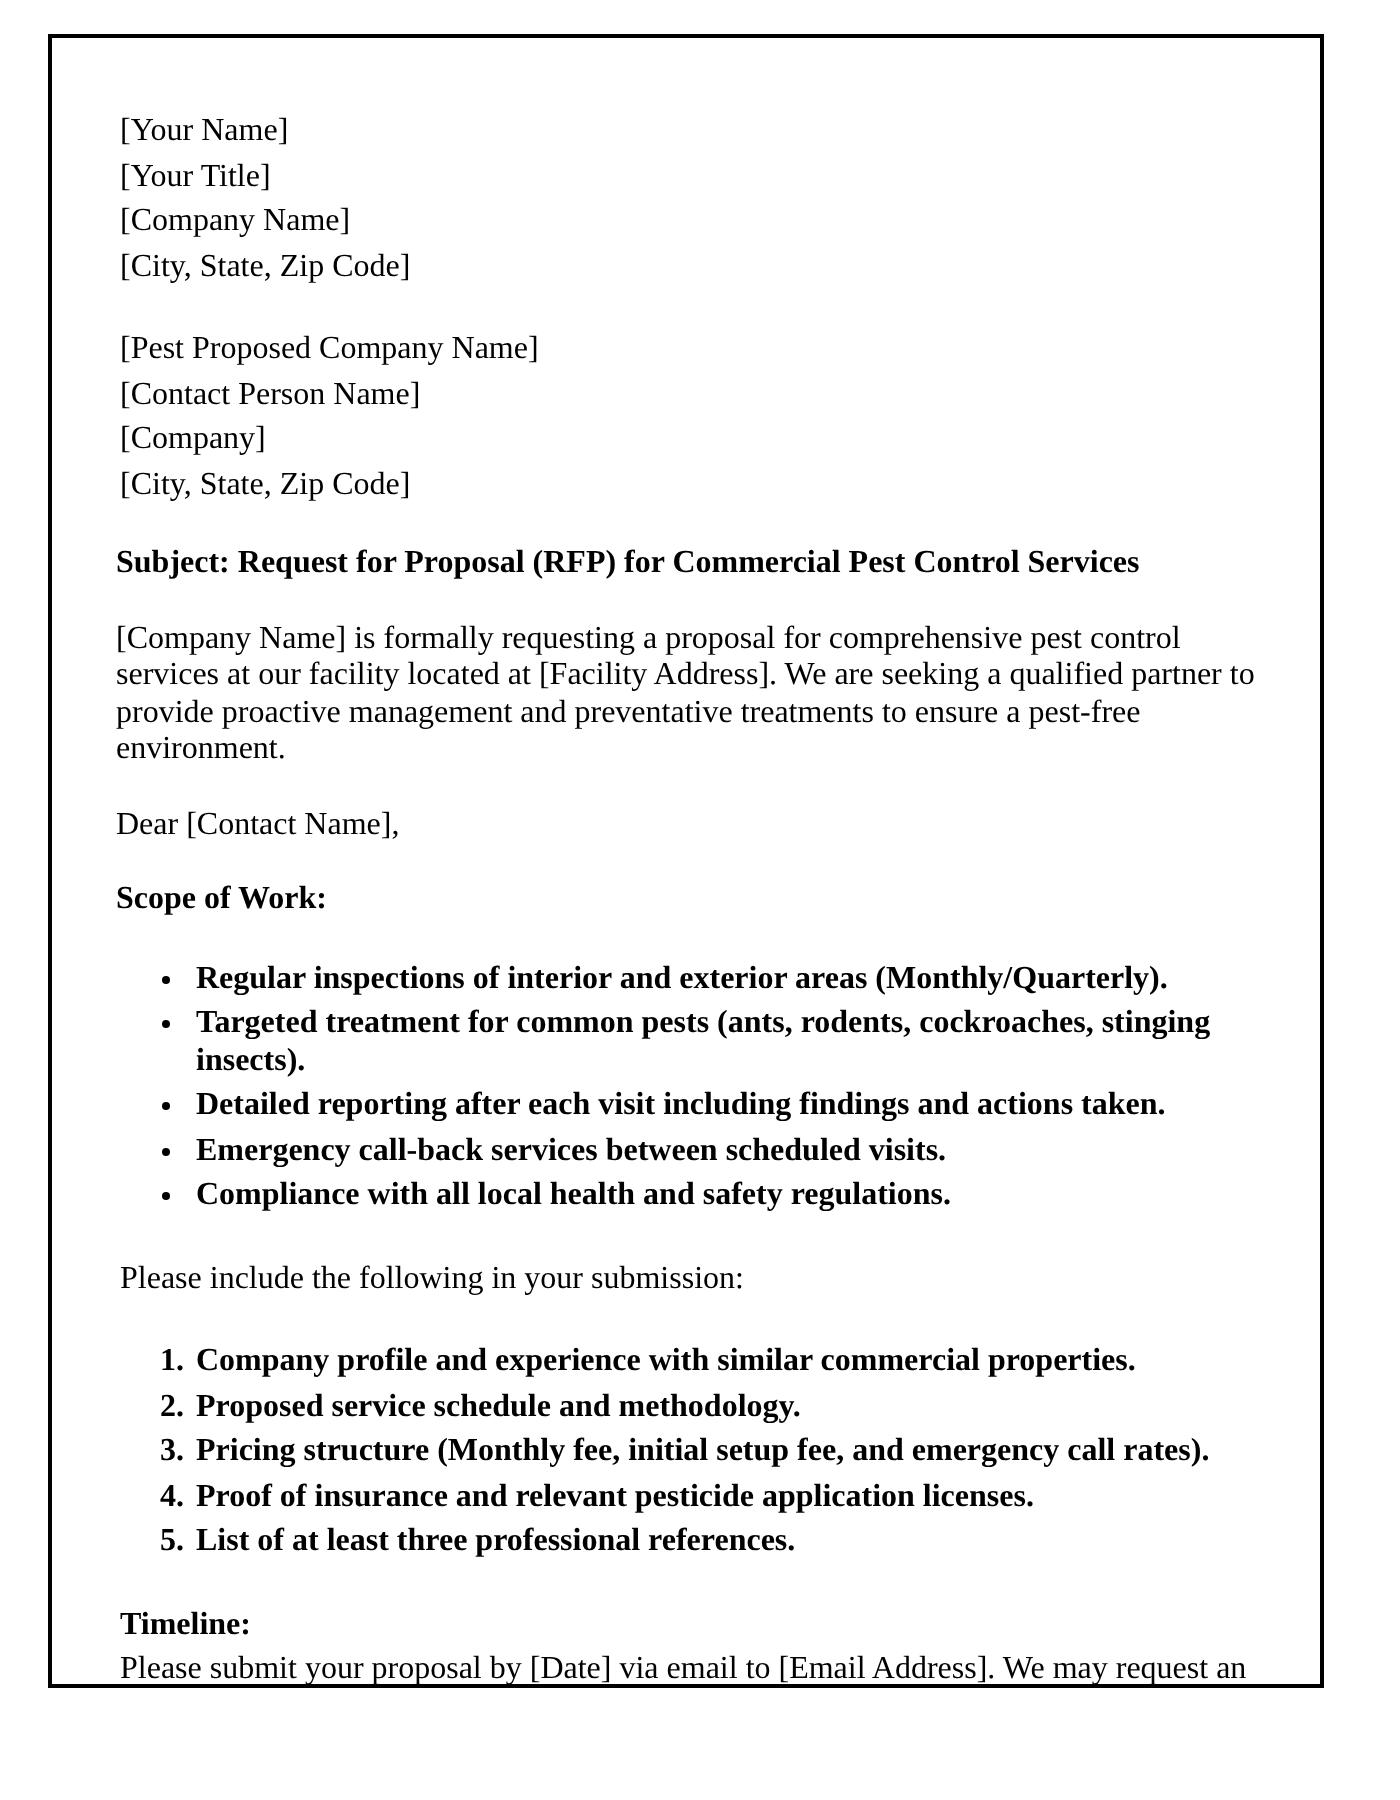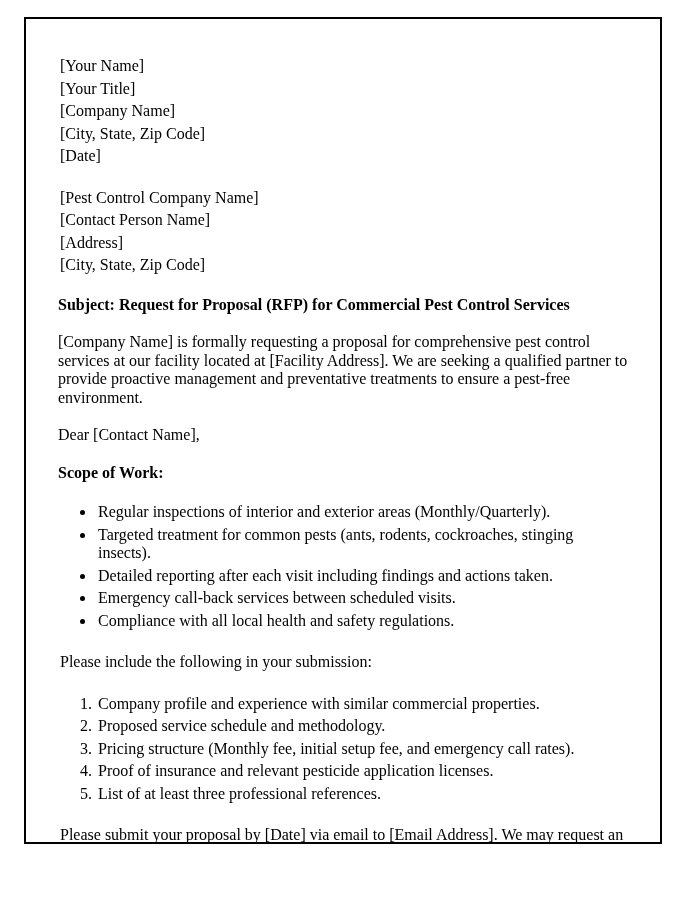--- a/index.html
+++ b/index.html
@@ -26,43 +26,43 @@
   .content {
     padding: 32px 26px 0 28px;
     font-size: 16px;
     line-height: 18.5px;
   }
   .block { margin-bottom: 15px; }
   .bold { font-weight: 700; }
   ul.bullets, ol.numbers {
     margin: 0 0 15px 0;
     padding-left: 40px;
+    font-weight: bold;
   }
   ul.bullets { list-style-type: disc; }
   ol.numbers { list-style-type: decimal; }
   li { padding-left: 2px; }
 </style>
 </head>
 <body>
 
 <div class="letter-frame">
   <div class="content">
 
     <div class="block">
       <div>[Your Name]</div>
       <div>[Your Title]</div>
       <div>[Company Name]</div>
       <div>[City, State, Zip Code]</div>
-      <div>[Date]</div>
     </div>
 
     <div class="block">
-      <div>[Pest Control Company Name]</div>
+      <div>[Pest Proposed Company Name]</div>
       <div>[Contact Person Name]</div>
-      <div>[Address]</div>
+      <div>[Company]</div>
       <div>[City, State, Zip Code]</div>
     </div>
 
     <div class="block bold">Subject: Request for Proposal (RFP) for Commercial Pest Control Services</div>
 
     <div class="block">[Company Name] is formally requesting a proposal for comprehensive pest control services at our facility located at [Facility Address]. We are seeking a qualified partner to provide proactive management and preventative treatments to ensure a pest-free environment.</div>
 
     <div class="block">Dear [Contact Name],</div>
 
     <div class="block bold">Scope of Work:</div>
@@ -81,17 +81,18 @@
 
     <ol class="numbers">
       <li>Company profile and experience with similar commercial properties.</li>
       <li>Proposed service schedule and methodology.</li>
       <li>Pricing structure (Monthly fee, initial setup fee, and emergency call rates).</li>
       <li>Proof of insurance and relevant pesticide application licenses.</li>
       <li>List of at least three professional references.</li>
     </ol>
 
     <div class="block">
+      <div class="bold">Timeline:</div>
       <div>Please submit your proposal by [Date] via email to [Email Address]. We may request an on-site walkthrough prior to the submission deadline. Please contact [Contact Name] at [Phone Number] to schedule a site visit.</div>
     </div>
 
   </div>
 </div>
 
 </body></html>

